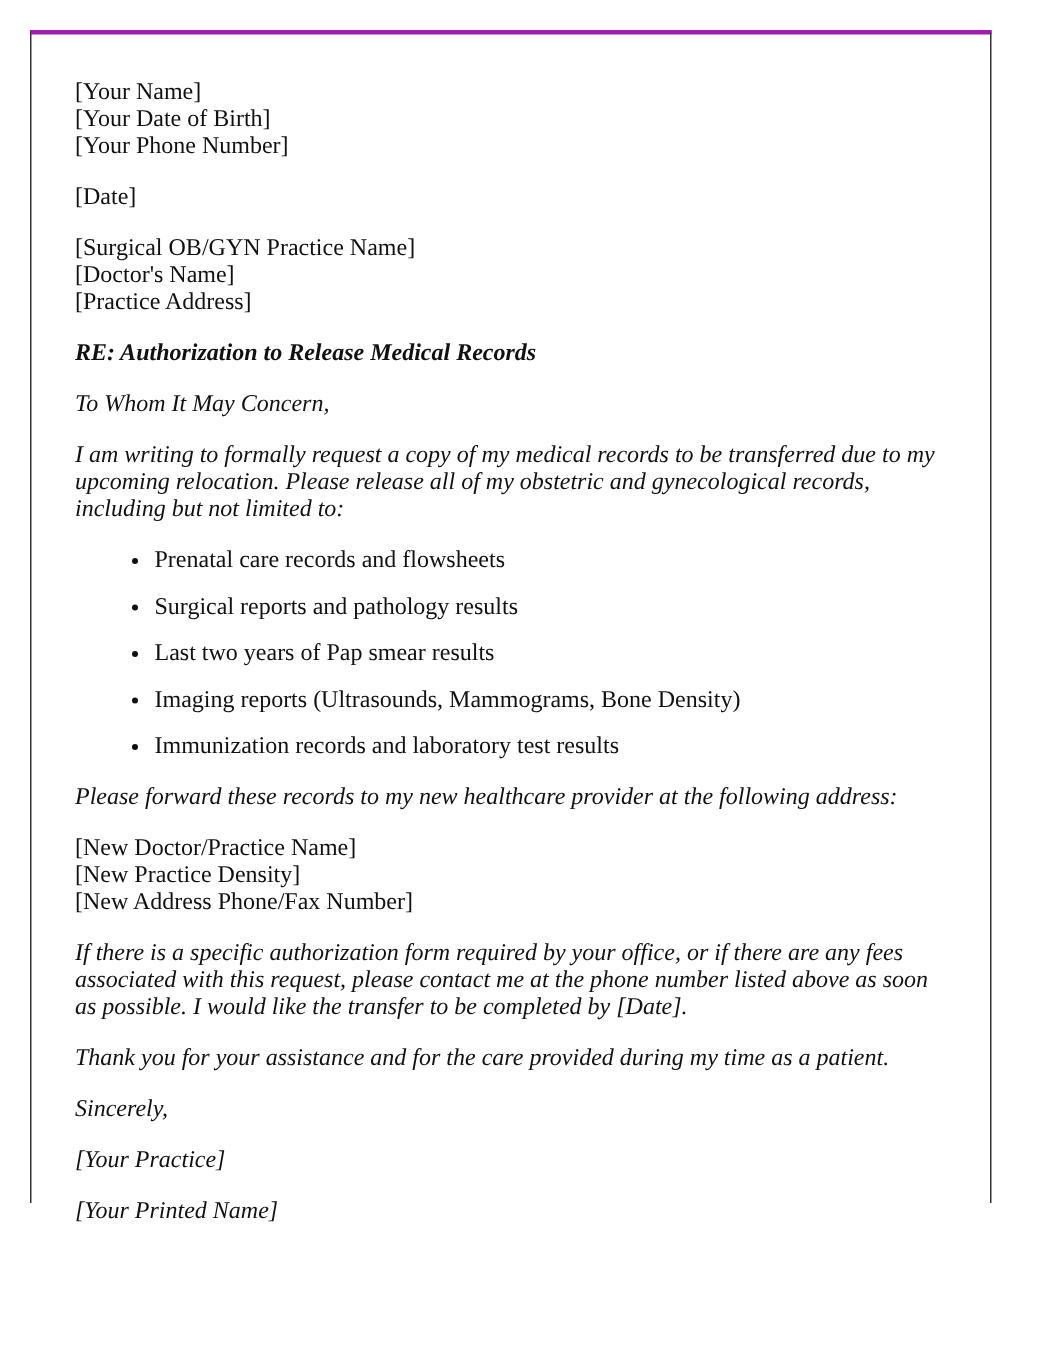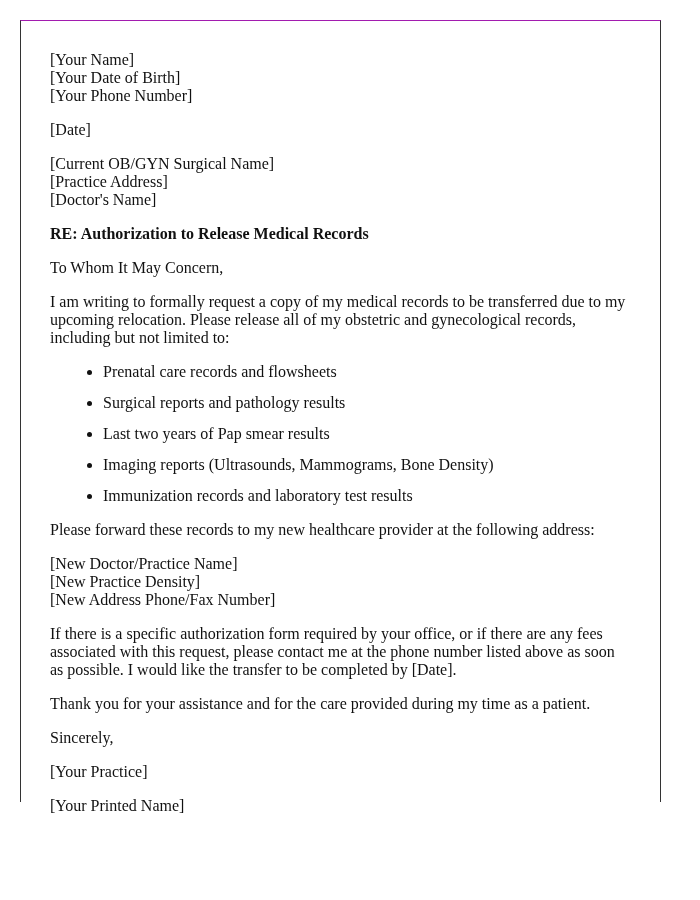--- a/index.html
+++ b/index.html
@@ -17,21 +17,21 @@
       line-height: 18px;
       color: #111111;
     }
     .page {
       position: absolute;
       left: 20px;
       top: 20px;
       width: 641px;
       height: 782px;
       box-sizing: border-box;
-      border-top: 1px solid #a21caf;
+      border-top: 3px solid #a21caf;
       border-left: 1px solid #333333;
       border-right: 1px solid #333333;
       padding: 30px 29px 0 29px;
     }
     .block {
       margin: 0 0 16px 0;
     }
     .line {
       display: block;
       white-space: nowrap;
@@ -42,41 +42,42 @@
     ul.records {
       margin: 0 0 16px 0;
       padding-left: 40px;
     }
     ul.records li {
       margin: 13px;
       padding: 0;
     }
     p {
       margin: 11px 0 16px 0;
+      font-style: italic;
     }
   </style>
 </head>
 <body>
 
 <div class="page">
 
   <div class="block">
     <span class="line">[Your Name]</span>
     <span class="line">[Your Date of Birth]</span>
     <span class="line">[Your Phone Number]</span>
   </div>
 
   <div class="block">
     <span class="line">[Date]</span>
   </div>
 
   <div class="block">
-    <span class="line">[Current OB/GYN Surgical Name]</span>
+    <span class="line">[Surgical OB/GYN Practice Name]</span>
+    <span class="line">[Doctor's Name]</span>
     <span class="line">[Practice Address]</span>
-    <span class="line">[Doctor's Name]</span>
   </div>
 
   <p class="subject">RE: Authorization to Release Medical Records</p>
 
   <p>To Whom It May Concern,</p>
 
   <p>I am writing to formally request a copy of my medical records to be transferred due to my upcoming relocation. Please release all of my obstetric and gynecological records, including but not limited to:</p>
 
   <ul class="records">
     <li>Prenatal care records and flowsheets</li>

